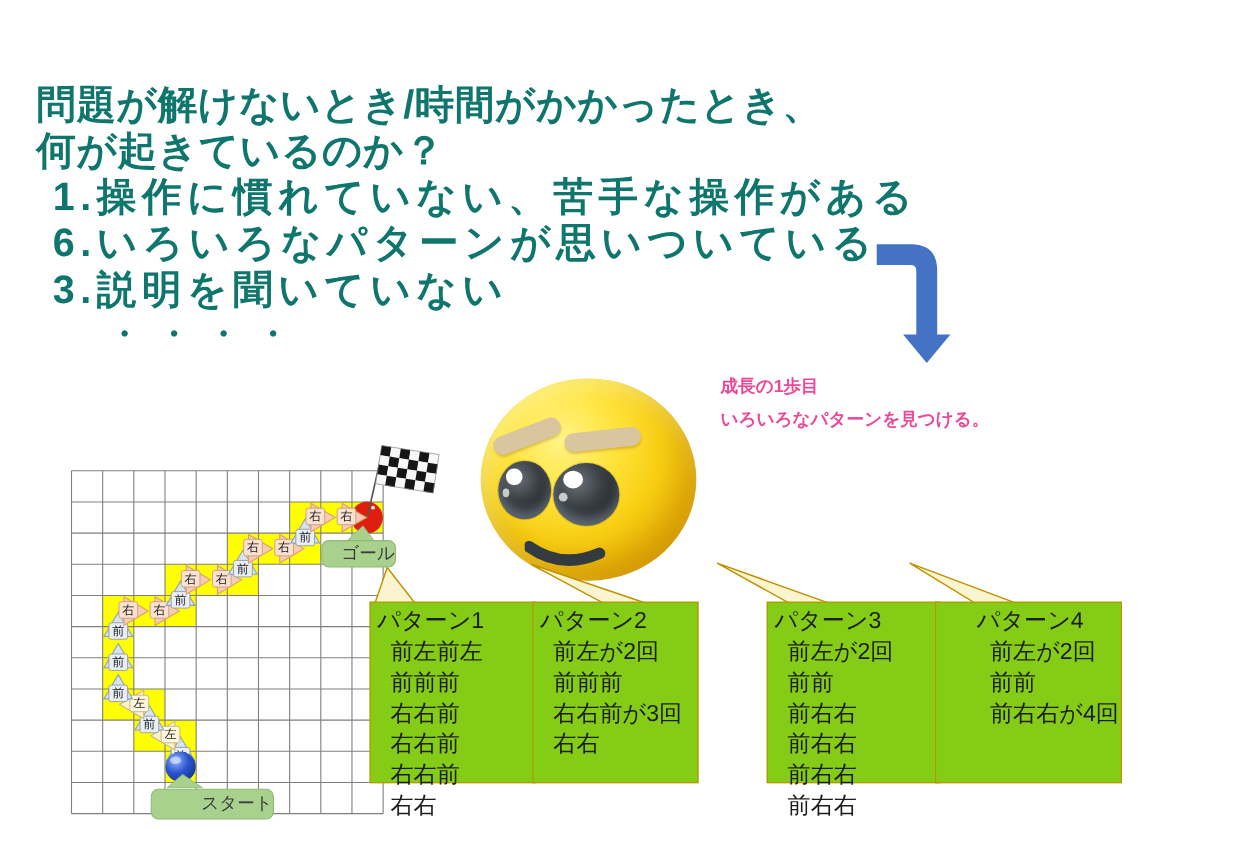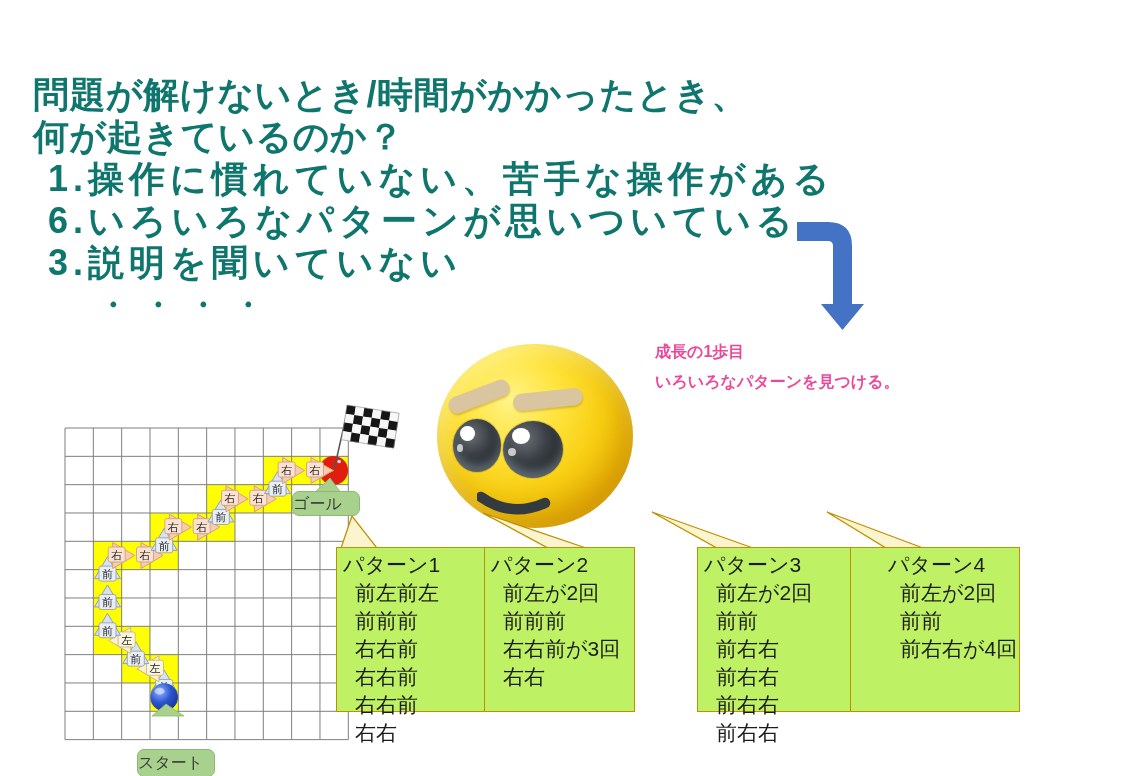--- a/index.html
+++ b/index.html
@@ -49,32 +49,32 @@
   .glint2{position:absolute;left:8%;top:48%;width:13%;height:14%;background:rgba(255,255,255,.7);border-radius:50%;}
   .mouth{position:absolute;left:40px;top:147px;}
 
   
   #maze-layer{position:absolute;left:0;top:0;z-index:2;pointer-events:none;}
   #tails-layer{position:absolute;left:0;top:0;z-index:4;pointer-events:none;}
 
   
   .pattern-box{
     position:absolute;top:547px;height:165px;z-index:5;box-sizing:border-box;
-    background:#bef264;border:1.5px solid #BF9000;
+    background:#84cc16;border:1.5px solid #BF9000;
     color:#1C1C1C;font-size:21px;line-height:28px;padding:3px 0 0 6px;white-space:nowrap;
   }
   .pattern-line{padding-left:12px;}
 
   
   .glabel{
-    position:absolute;z-index:6;box-sizing:border-box;text-align:left;
+    position:absolute;z-index:6;box-sizing:border-box;text-align:right;
     background:#A9D18E;border:1px solid #8DBA72;border-radius:7px;color:#3C3C3C;
   }
   #goal-label{left:292px;top:491px;width:68px;height:25px;font-size:16px;line-height:23px;}
-  #start-label{left:137px;top:749px;width:78px;height:28px;font-size:16px;line-height:26px;}
+  #start-label{left:137px;top:717px;width:112px;height:28px;font-size:16px;line-height:26px;}
 </style>
 </head>
 <body>
 
 <div class="slide">
 
   <div class="headline">
     <div>問題が解けないとき/時間がかかったとき、</div>
     <div>何が起きているのか？</div>
     <div class="list" id="numbered-list">

